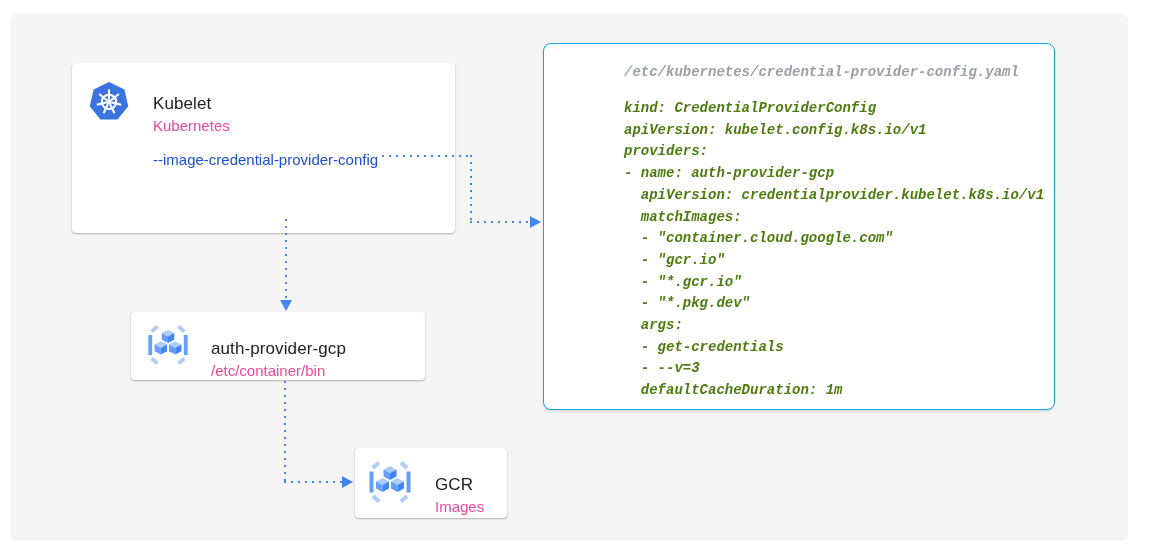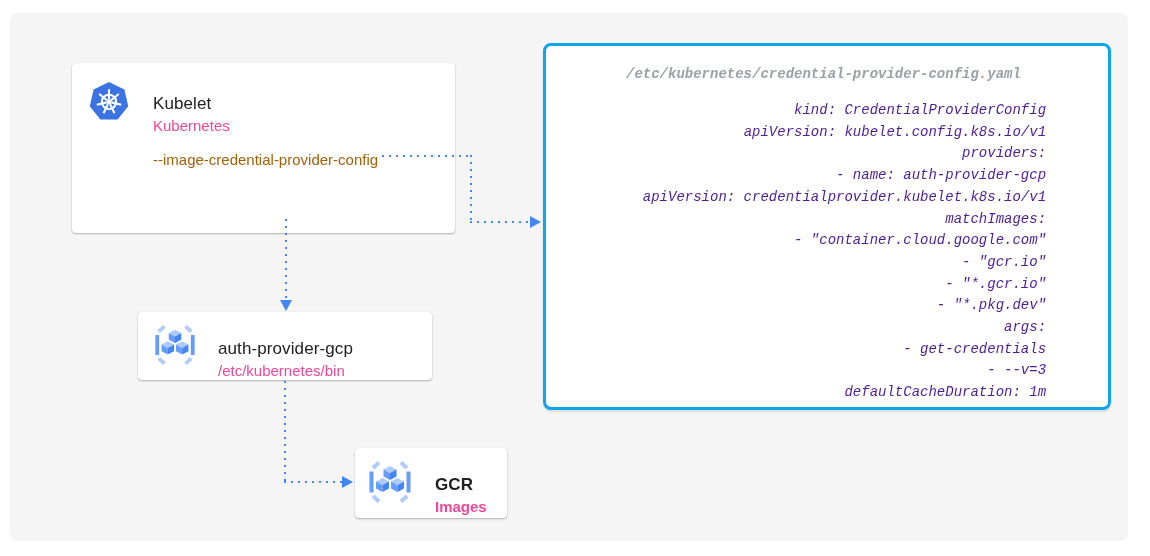--- a/index.html
+++ b/index.html
@@ -23,66 +23,65 @@
   }
 
   
   .card {
     position: absolute;
     background: #ffffff;
     border-radius: 4px;
     box-shadow: 0 1px 2px rgba(0,0,0,0.28), 0 0 1px rgba(0,0,0,0.10);
   }
   .card-kubelet { left: 72px;  top: 63px;  width: 383px; height: 170px; }
-  .card-auth    { left: 138px; top: 312px; width: 294px; height: 68px;  }
-  .card-gcr     { left: 355px; top: 448px; width: 152px; height: 70px; font-weight: bold;  }
+  .card-auth    { left: 131px; top: 312px; width: 294px; height: 68px;  }
+  .card-gcr     { left: 355px; top: 448px; width: 152px; height: 70px;  }
 
   .card .icon-box { position: absolute; }
   .card-kubelet .icon-box { left: 16px; top: 17px; width: 42px; height: 42px; }
   .card-auth    .icon-box { left: 14px; top: 10px; width: 46px; height: 46px; }
   .card-gcr     .icon-box { left: 11px; top: 10px; width: 48px; height: 48px; }
   .icon-box svg { width: 100%; height: 100%; display: block; }
 
   .card .titles { position: absolute; left: 81px; top: 16px; }
   .card-gcr .titles, .card-auth .titles { left: 80px; top: 12px; }
   .card-title    { font-size: 17px; line-height: 22px; color: #202124; letter-spacing: .1px; margin-top: 14px; }
   .card-subtitle { font-size: 15px; line-height: 21px; color: #ec4899; }
 
   .kubelet-flags {
     position: absolute; left: 81px; top: 84px;
-    font-size: 15px; line-height: 25px; color: #a16207;
+    font-size: 15px; line-height: 25px; color: #1d4ed8;
     white-space: nowrap;
   }
 
   
   .yaml-panel {
     position: absolute;
     left: 543px; top: 43px;
-    width: 568px; height: 367px;
+    width: 512px; height: 367px;
     background: #ffffff;
-    border: 3px solid #0ea5e9;
+    border: 1px solid #0ea5e9;
     border-radius: 8px;
     box-shadow: 0 2px 2px rgba(0,0,0,0.10);
   }
   .yaml-filename {
     position: absolute; left: 80px; top: 18px;
     font-family: "Liberation Mono", monospace;
     font-style: italic; font-weight: bold;
     font-size: 14px; line-height: 20px;
     color: #9aa0a6;
     white-space: pre;
   }
   .yaml-code {
     position: absolute; left: 80px; top: 54px;
     font-family: "Liberation Mono", monospace;
-    font-style: italic; font-weight: normal;
+    font-style: italic; font-weight: bold;
     font-size: 14px; line-height: 21.7px;
-    color: #4c1d95;
+    color: #4d7c0f;
     white-space: pre;
-    text-align: right;
   }
 
   
   .dot-h {
     position: absolute; height: 2px;
     background: repeating-linear-gradient(to right, #4285f4 0, #4285f4 2px, transparent 2px, transparent 7px);
   }
   .dot-v {
     position: absolute; width: 2px;
     background: repeating-linear-gradient(to bottom, #4285f4 0, #4285f4 2px, transparent 2px, transparent 7px);
@@ -186,21 +185,21 @@
           <polygon points="10,23.5 16.5,27 16.5,34 10,30.5" fill="#669DF6"></polygon>
           <polygon points="23,23.5 16.5,27 16.5,34 23,30.5" fill="#4285F4"></polygon>
           <polygon points="31.5,20 38,23.5 31.5,27 25,23.5" fill="#AECBFA"></polygon>
           <polygon points="25,23.5 31.5,27 31.5,34 25,30.5" fill="#669DF6"></polygon>
           <polygon points="38,23.5 31.5,27 31.5,34 38,30.5" fill="#4285F4"></polygon>
         </g>
       </svg>
     </div>
     <div class="titles">
       <div class="card-title">auth-provider-gcp</div>
-      <div class="card-subtitle">/etc/kubernetes/bin</div>
+      <div class="card-subtitle">/etc/container/bin</div>
     </div>
   </div>
 
   <div class="card card-gcr">
     <div class="icon-box">
       <svg viewBox="0 0 48 48" aria-hidden="true">
         <g stroke="#AECBFA" stroke-width="4" fill="none">
           <path d="M13,4.5 L7,10"></path>
             <path d="M7,38 L13,43.5"></path>
           <path d="M35,4.5 L41,10"></path>

